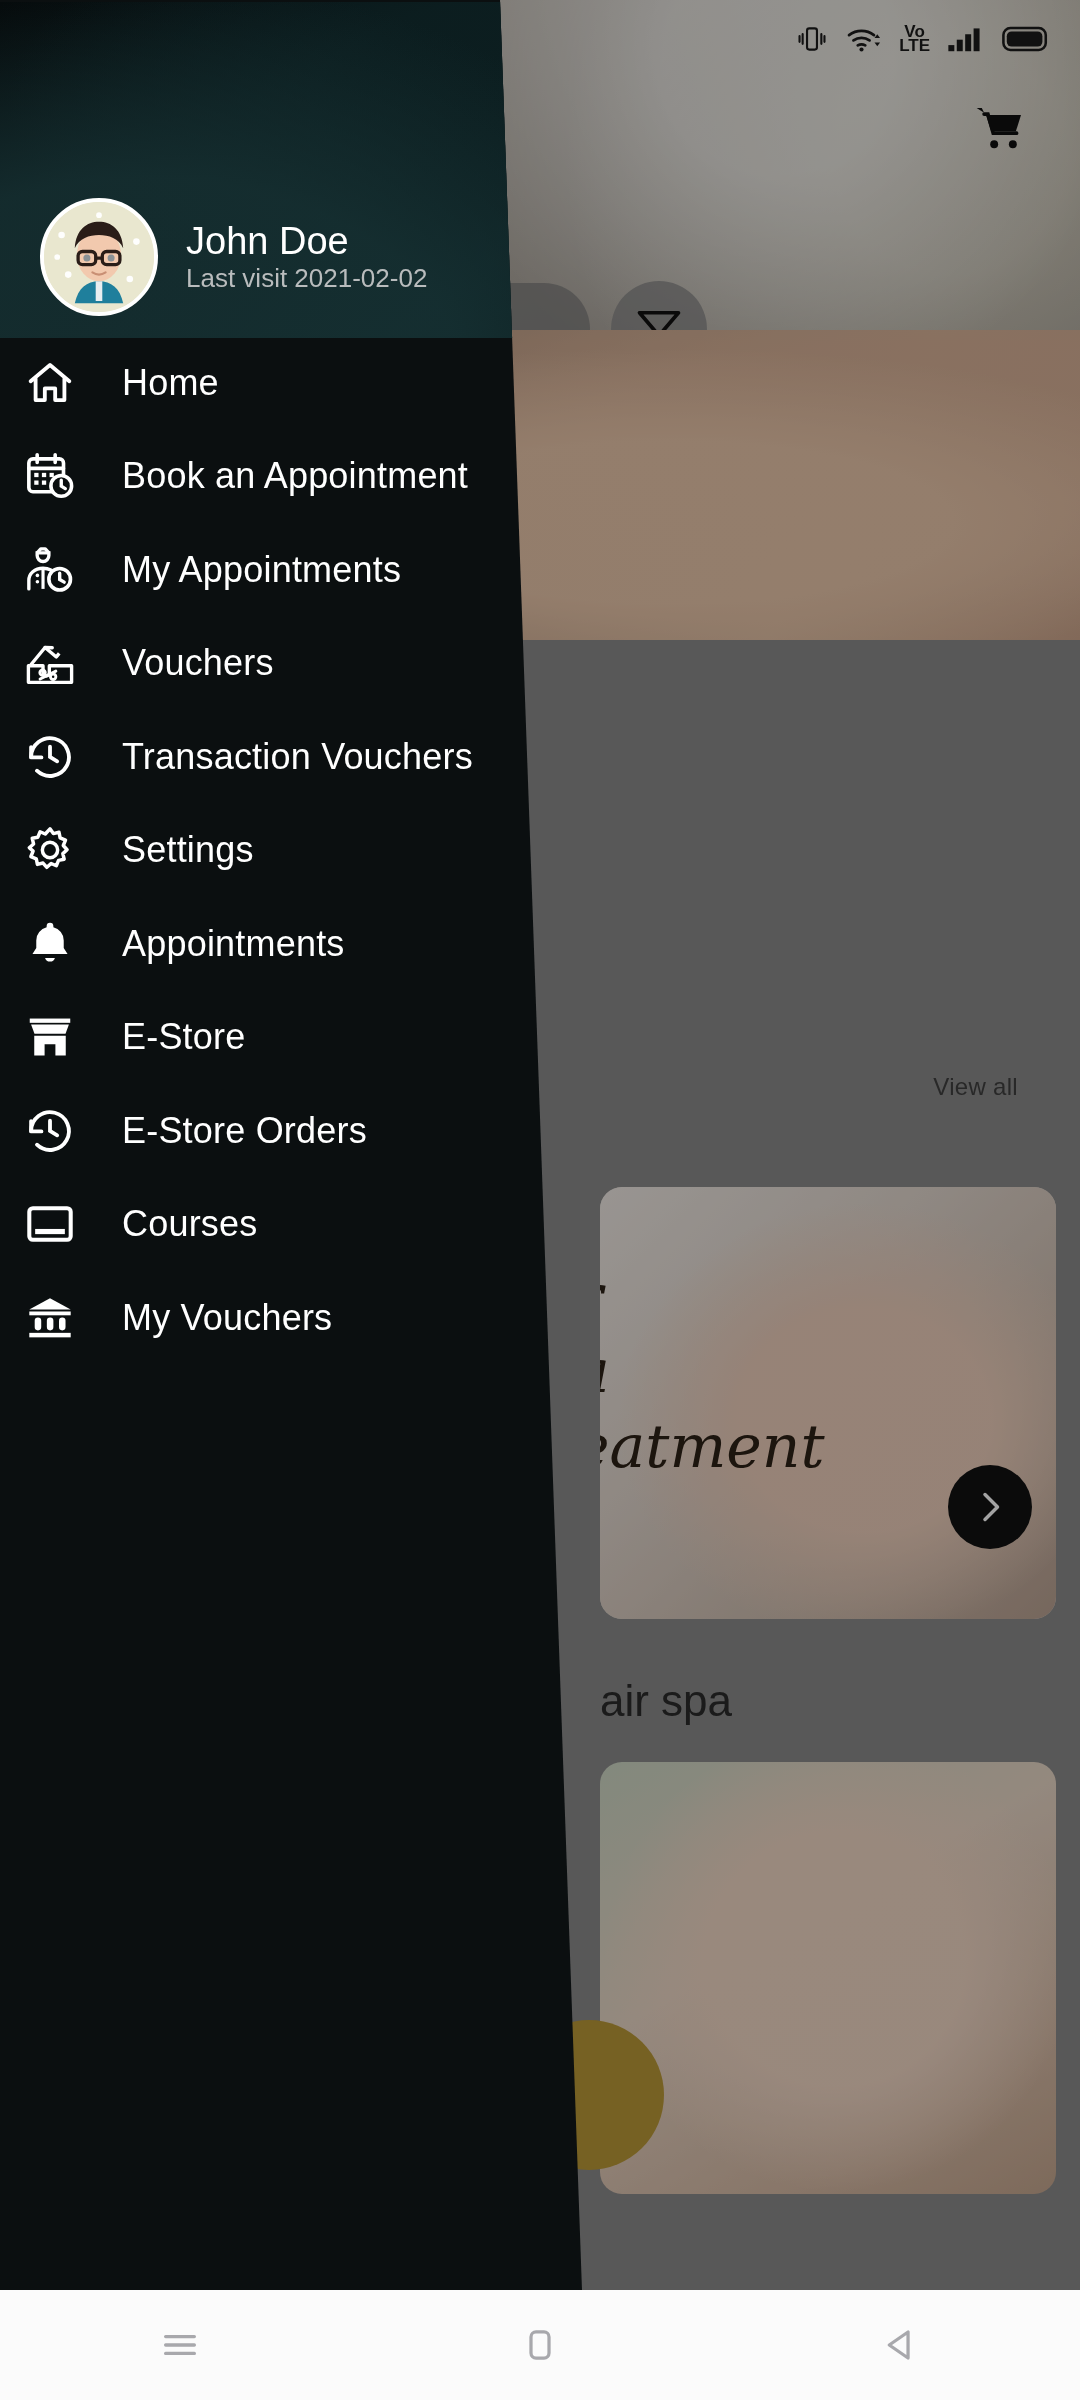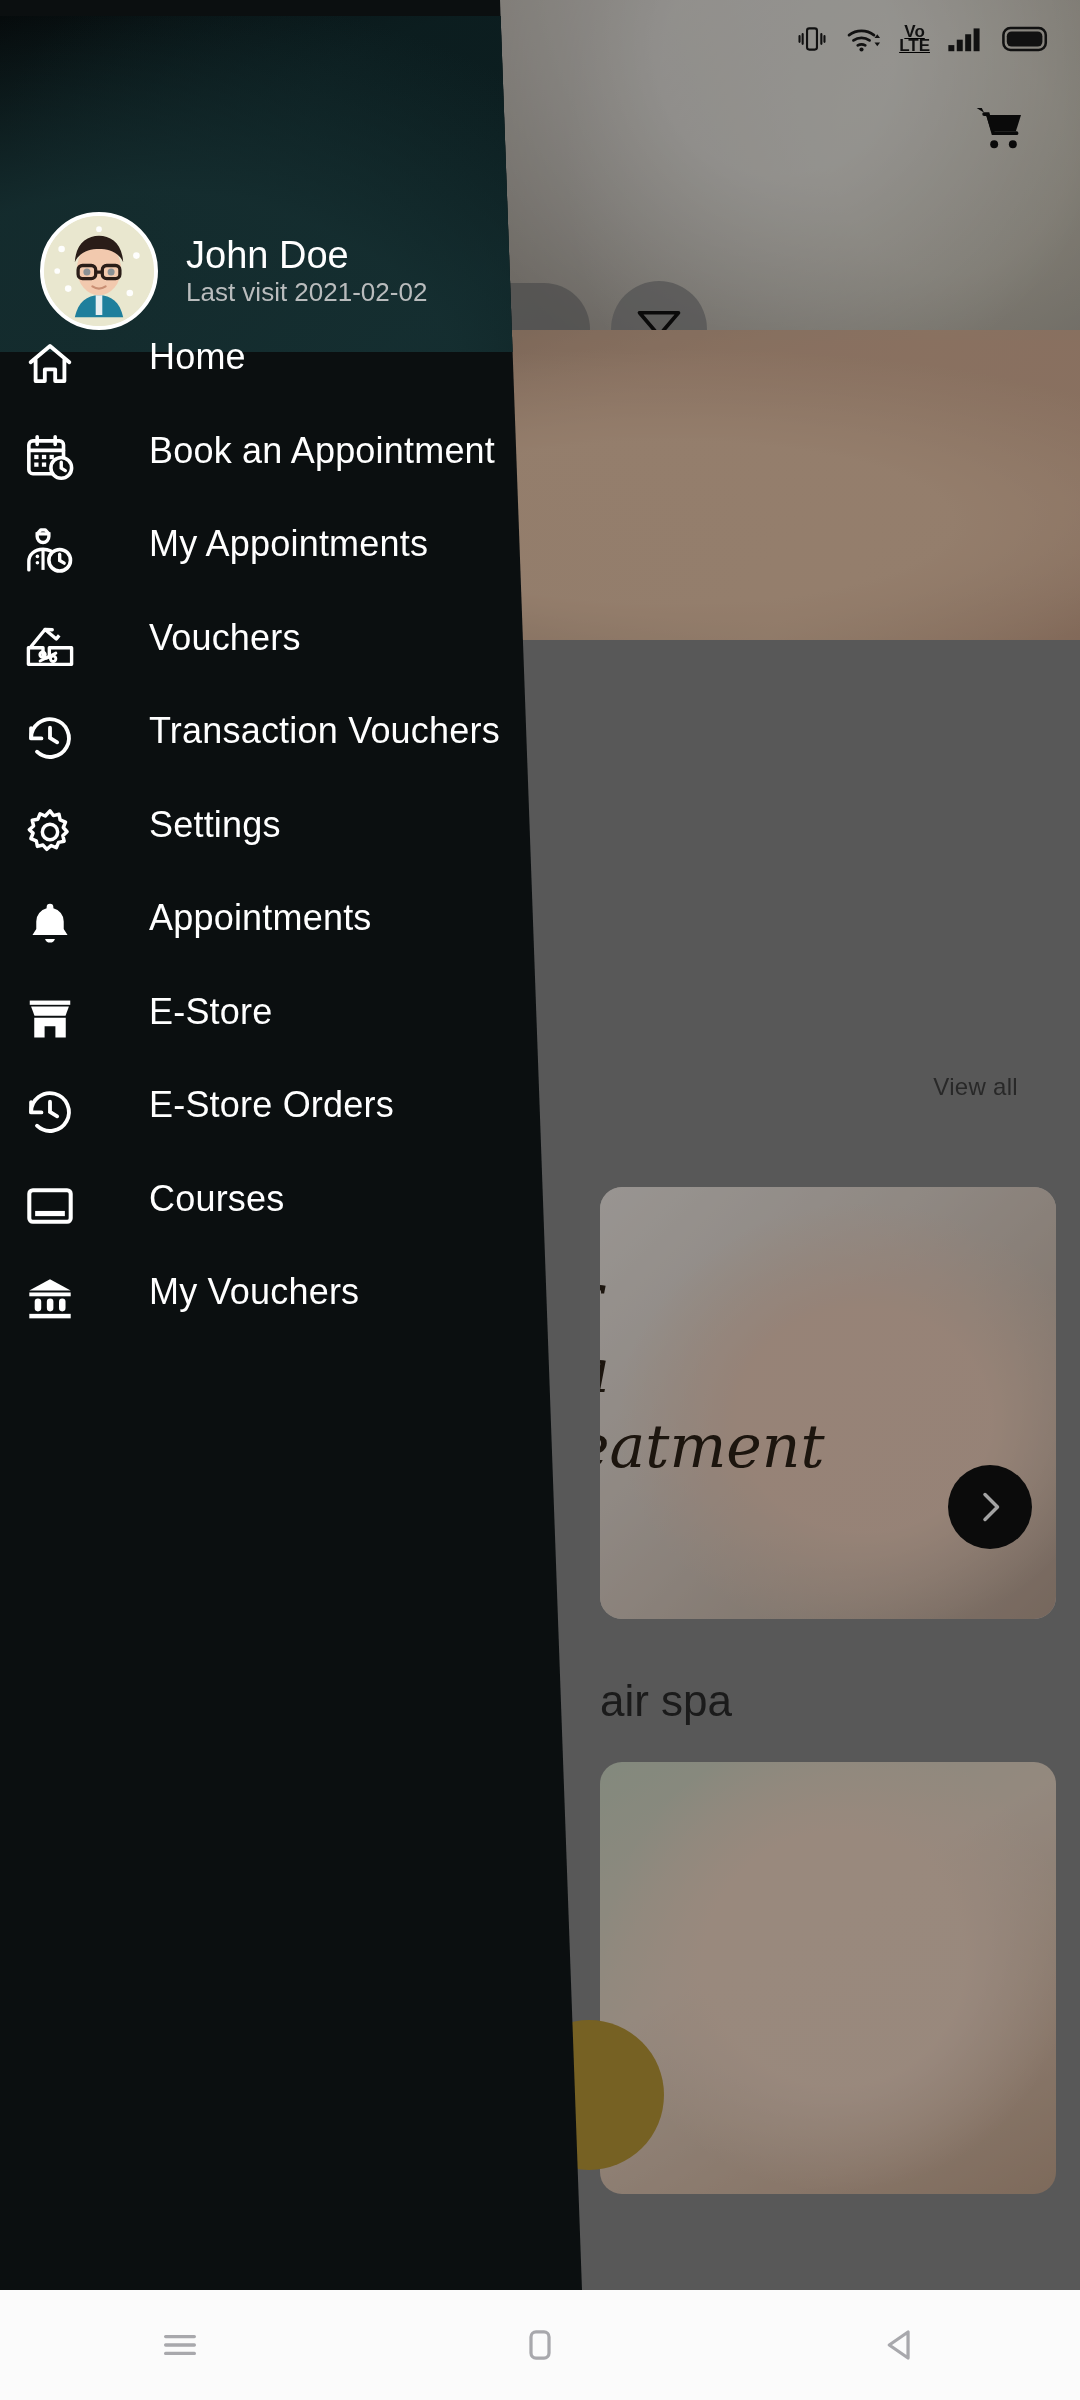--- a/index.html
+++ b/index.html
@@ -14,21 +14,21 @@
   .hero-img {
     position:absolute; left:0; top:0; width:1080px; height:330px;
     background:
       radial-gradient(circle at 72% 18%, rgba(255,255,255,.55) 0 14%, transparent 42%),
       radial-gradient(circle at 88% 48%, rgba(240,235,215,.45) 0 12%, transparent 40%),
       linear-gradient(160deg,#cfc9c0 0%,#b6b0a7 45%,#9b958d 100%);
   }
   .statusbar {
     position:absolute; left:0; top:0; width:1080px; height:78px;
     display:flex; align-items:center; justify-content:flex-end;
-    padding-right:30px; gap:17px; z-index:40;text-decoration:underline;
+    padding-right:30px; gap:17px; z-index:40;
   }
   .sb-ic { display:block; }
 
   .cart-btn { position:absolute; right:44px; top:93px; width:72px; height:72px;
               display:flex; align-items:center; justify-content:center; }
 
   .searchpill { position:absolute; left:150px; top:283px; width:440px; height:92px;
                 border-radius:46px; background:rgba(120,120,120,.72); }
   .filter-btn { position:absolute; left:611px; top:281px; width:96px; height:96px;
                 border-radius:50%; background:rgba(135,135,135,.8);
@@ -66,33 +66,33 @@
   .store-bottom { position:absolute; left:0; top:2175px; width:1080px; height:110px;
      display:flex; align-items:center; justify-content:center; }
 
   .scrim { position:absolute; inset:0; background:rgba(0,0,0,.36); }
 
   
   #drawer { position:absolute; left:0; top:0; width:720px; height:2290px;
      clip-path: polygon(0 0, 500px 0, 582px 2290px, 0 2290px);
      background:#0b0f10; overflow:hidden; }
 
-  .drawer-header { position:absolute; left:0; top:16px; width:720px; height:336px;
+  .drawer-header { position:absolute; left:0; top:2px; width:720px; height:336px;
      background:
        radial-gradient(ellipse at 20% 120%, rgba(22,48,50,.85) 0 40%, transparent 75%),
        radial-gradient(ellipse at 85% 30%, rgba(12,30,32,.9) 0 35%, transparent 70%),
        linear-gradient(135deg,#05090a 0%,#081416 40%,#0d2326 70%,#06100f 100%); padding-left: 23px; }
   .prof-row { position:absolute; left:40px; top:196px; display:flex; align-items:center; gap:28px; }
   .avatar { width:118px; height:118px; border-radius:50%; border:4px solid #fff;
      background:#e8e6cd; position:relative; overflow:hidden; flex:none; }
   .prof-name { font-size:38px; color:#fff; font-weight:400; line-height:1.15; }
   .prof-sub  { font-size:26px; color:#b9bcbd; margin-top:0; }
 
   .menu { position:absolute; left:0; top:336px; width:720px; }
-  .mi { position:relative; height:93.5px; display:flex; align-items:flex-start;gap:27px; }
+  .mi { position:relative; height:93.5px; display:flex; align-items:center; }
   .mi-ico { width:56px; height:56px; margin-left:22px; display:flex;
             align-items:center; justify-content:center; flex:none; }
   .mi-lbl { margin-left:44px; font-size:36px; color:#fff; letter-spacing:.2px; white-space:nowrap; }
 
   
   .navbar { position:absolute; left:0; bottom:0; width:1080px; height:110px;
      background:#fbfbfb; display:flex; align-items:center; justify-content:space-around; z-index:60; }
   .navbtn { width:120px; height:110px; display:flex; align-items:center; justify-content:center; }
 </style>
 </head>

